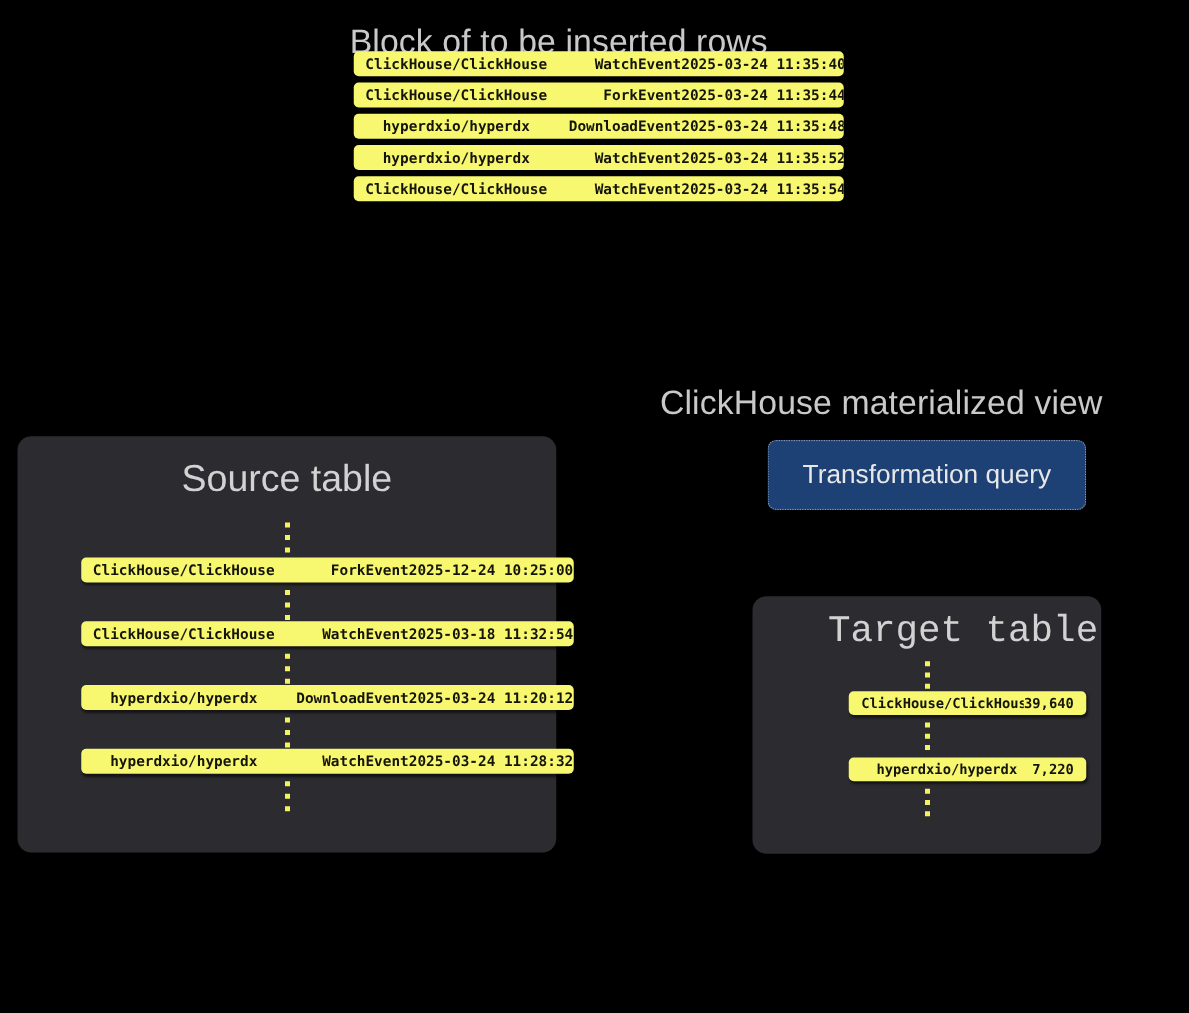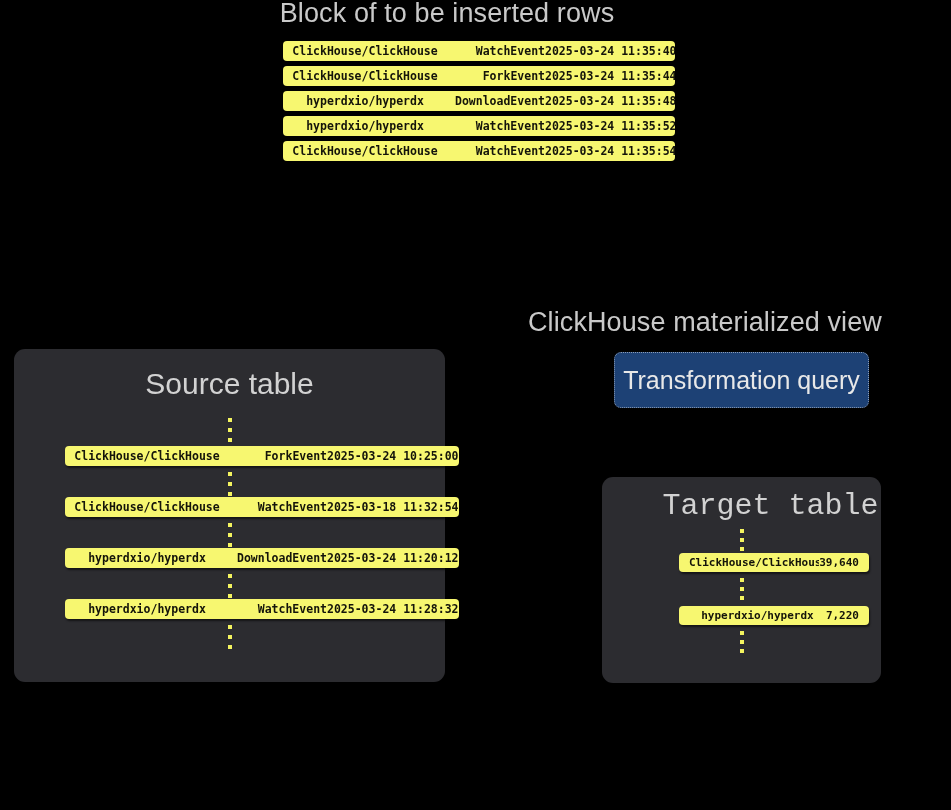--- a/index.html
+++ b/index.html
@@ -88,29 +88,29 @@
 
   
   .query-box {
     background: #1d4175;
     border: 1px dotted #8c9cb4;
     border-radius: 7px;
     display: flex;
     align-items: center;
     justify-content: center;
     color: #e8e8e8;
-    font-size: 25px;
+    font-size: 21px;
     white-space: nowrap;
     box-sizing: border-box;
   }
 </style>
 </head>
 <body>
 
-<div class="abs heading" style="left:251px; top:0; width:392px; text-align:center;">Block of to be inserted rows</div>
+<div class="abs heading" style="left:251px; top:20px; width:392px; text-align:center;">Block of to be inserted rows</div>
 
 <div class="abs row-pill" style="left:251px; top:41px; width:392px;">
   <span class="cell c-repo">ClickHouse/ClickHouse</span>
   <span class="cell c-event">WatchEvent</span>
   <span class="cell c-time">2025-03-24 11:35:40</span>
 
 </div>
 <div class="abs row-pill" style="left:251px; top:66px; width:392px;">
   <span class="cell c-repo">ClickHouse/ClickHouse</span>
   <span class="cell c-event">ForkEvent</span>
@@ -142,21 +142,21 @@
 
 <div class="abs dots-v" style="left:227px; top:418px; width:5px; height:24px;">
   <i></i>
     <i></i>
     <i></i>
 </div>
 
 <div class="abs row-pill" style="left:33px; top:446px; width:394px;">
   <span class="cell c-repo">ClickHouse/ClickHouse</span>
   <span class="cell c-event">ForkEvent</span>
-  <span class="cell c-time">2025-03-24 10:25:00</span>
+  <span class="cell c-time">2025-12-24 10:25:00</span>
   <span class="cell c-dots">...</span>
 </div>
 
 <div class="abs dots-v" style="left:227px; top:472px; width:5px; height:24px;">
   <i></i>
     <i></i>
     <i></i>
 </div>
 
 <div class="abs row-pill" style="left:33px; top:497px; width:394px;">

